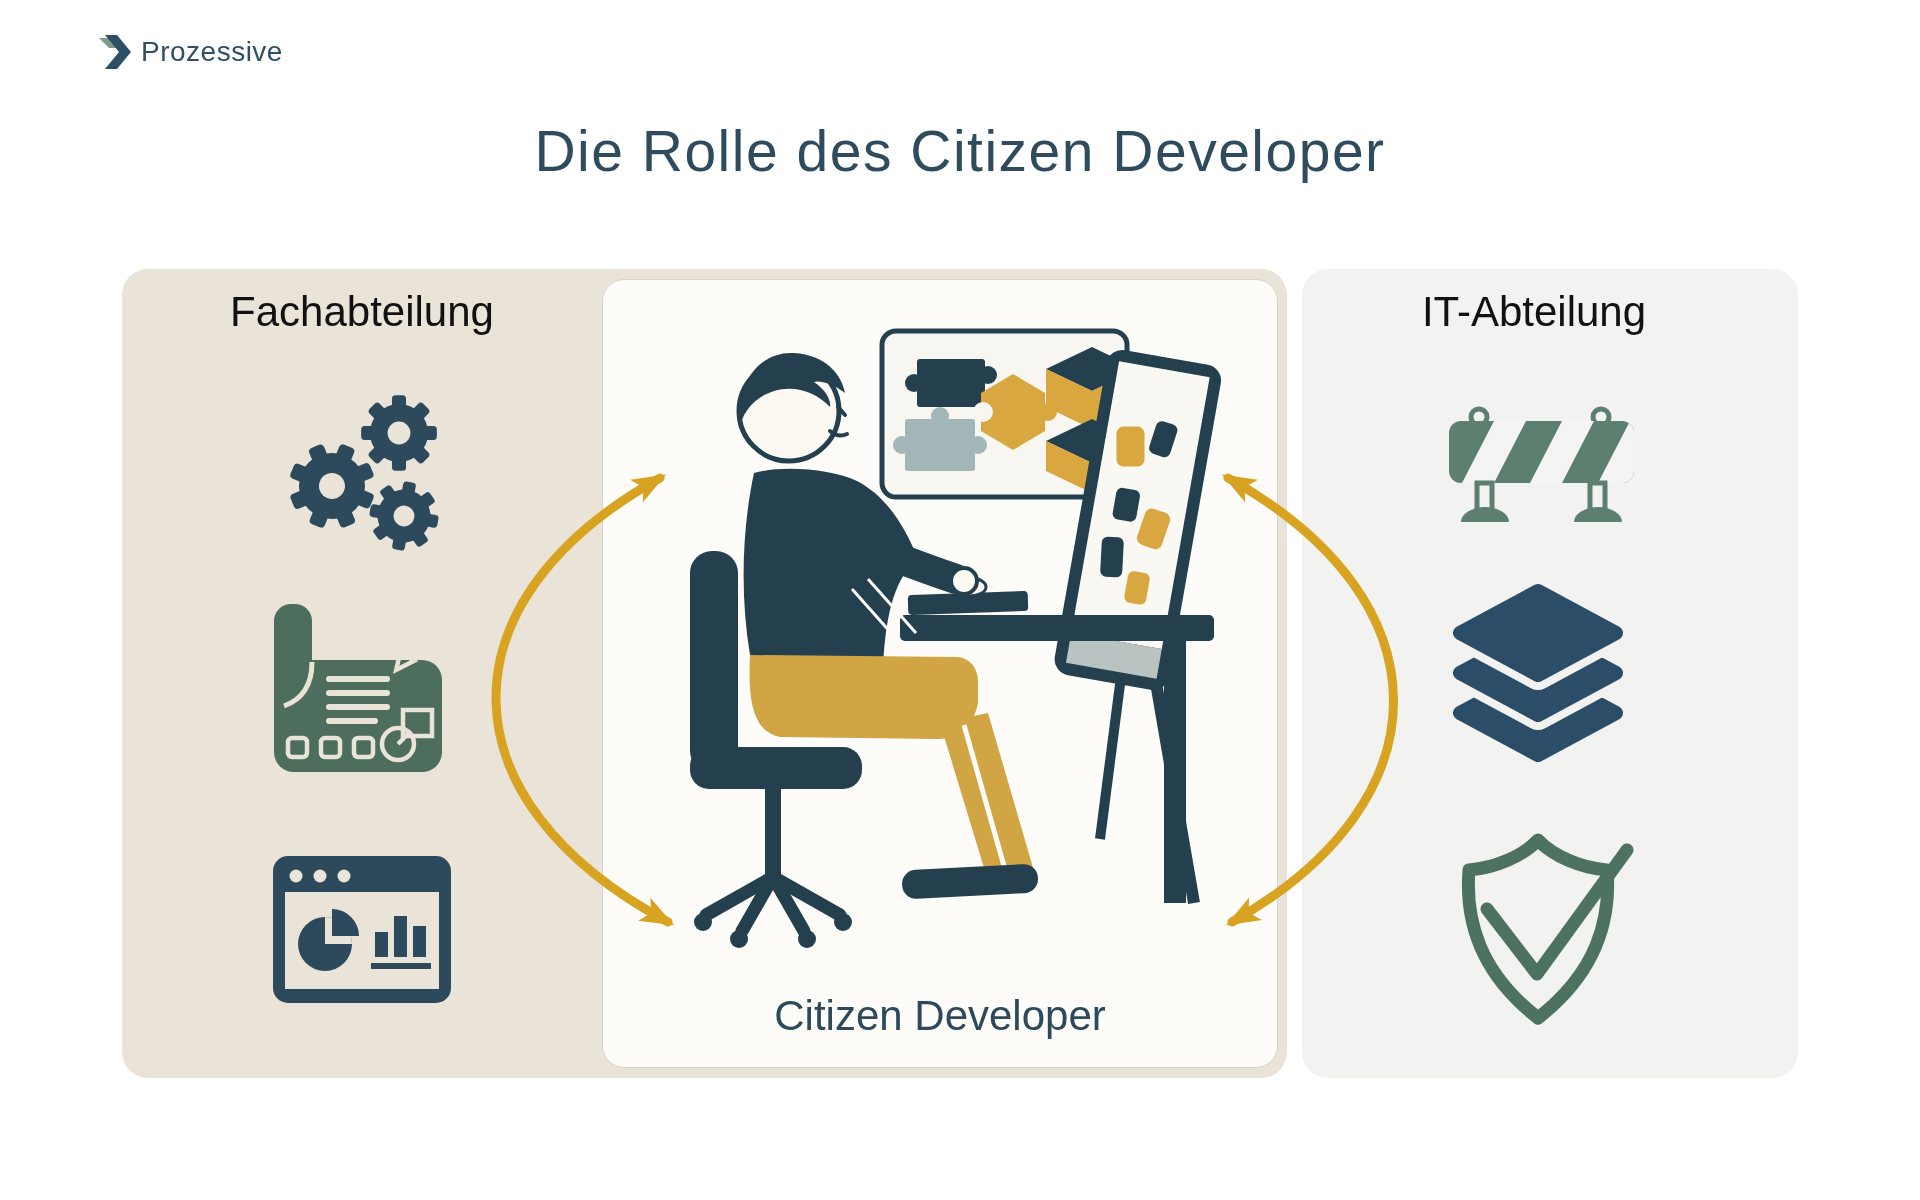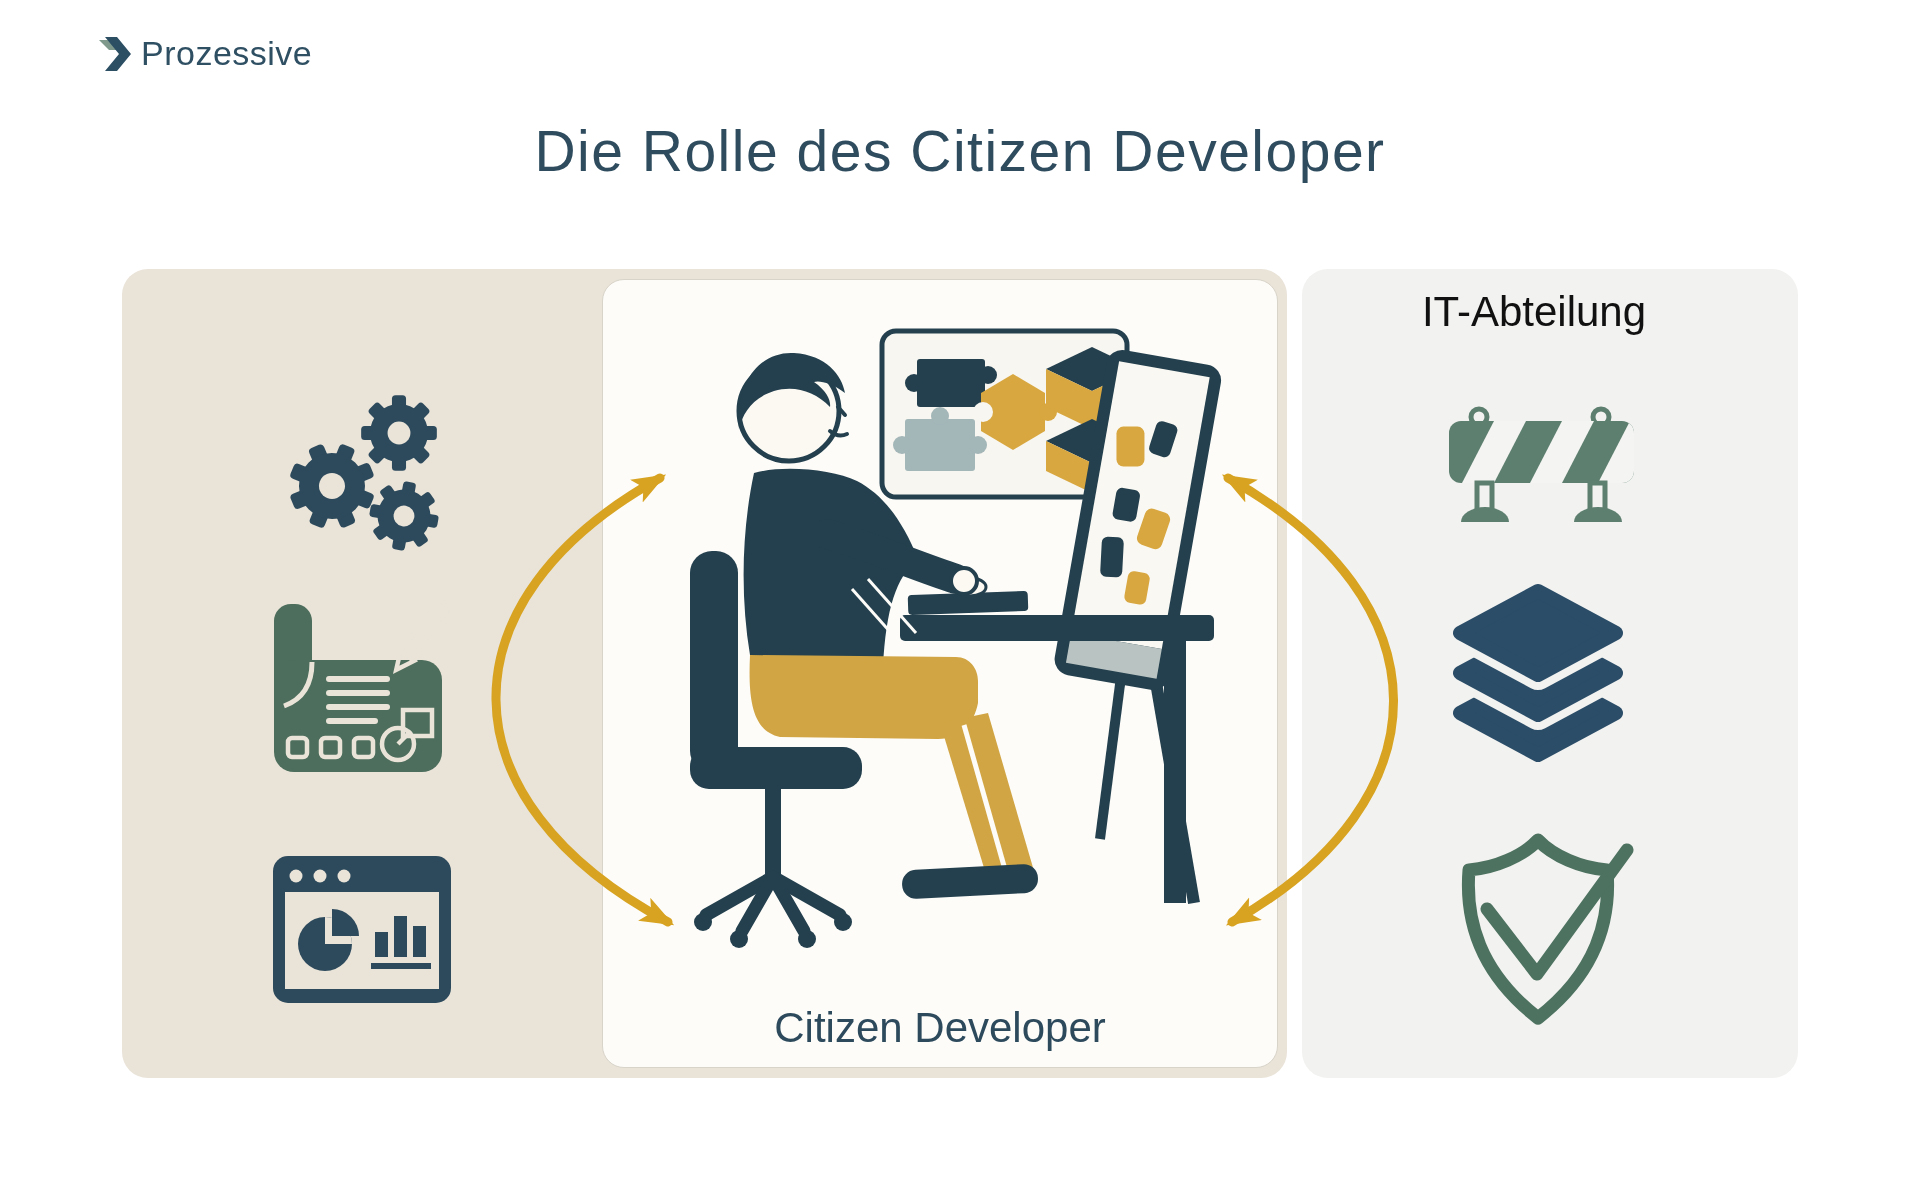--- a/index.html
+++ b/index.html
@@ -1,40 +1,40 @@
 <!DOCTYPE html>
 <html><head>
 <meta charset="utf-8">
 <style>
   html,body{margin:0;padding:0;background:#ffffff;}
   body{font-family:"Liberation Sans",sans-serif;}
   #stage{position:relative;width:1920px;height:1200px;background:#ffffff;overflow:hidden;}
 
   
   .logo{position:absolute;left:97px;top:34px;display:flex;align-items:center;gap:8px;}
-  .logo-text{font-size:34px;font-weight:500;color:#2f4f63;letter-spacing:.5px;}
+  .logo-text{font-size:28px;font-weight:500;color:#2f4f63;letter-spacing:.5px;}
 
   
   .title{position:absolute;left:0;top:118px;width:1920px;text-align:center;
          font-size:57px;font-weight:500;color:#2e4c5e;letter-spacing:1.5px;}
 
   
   .panel-beige{position:absolute;left:122px;top:269px;width:1165px;height:809px;
                background:#e9e3d8;border-radius:26px;}
   .panel-white{position:absolute;left:602px;top:279px;width:676px;height:789px;
                background:#fdfcf9;border:1px solid #d9d4c9;border-radius:22px;box-sizing:border-box;}
   .panel-gray{position:absolute;left:1302px;top:269px;width:496px;height:809px;
               background:#f2f2f0;border-radius:26px;}
 
   .panel-heading{position:absolute;top:288px;font-size:42px;color:#111111;text-align:center;}
   .heading-left{left:122px;width:480px;}
   .heading-right{left:1286px;width:496px;}
 
   .center-label{position:absolute;left:602px;top:992px;width:676px;text-align:center;
-                font-size:42px;font-weight:500;color:#2d4a5c;margin-top:12px;}
+                font-size:42px;font-weight:500;color:#2d4a5c;}
 
   .icon{position:absolute;}
   .illustration{position:absolute;left:602px;top:279px;width:676px;height:700px;}
   .arrow-svg{position:absolute;top:450px;width:280px;height:500px;}
 </style>
 </head>
 <body>
 
 <div id="stage">
 
@@ -45,20 +45,21 @@
     </svg>
     <span class="logo-text">Prozessive</span>
   </div>
 
   <div class="title">Die Rolle des Citizen Developer</div>
 
   <div class="panel-beige"></div>
   <div class="panel-gray"></div>
   <div class="panel-white"></div>
 
+  <div class="panel-heading heading-left">Fachabteilung</div>
   <div class="panel-heading heading-right">IT-Abteilung</div>
 
   <svg class="icon" style="left:278px;top:383px;" width="184" height="180" viewBox="0 0 184 180">
     <defs>
       <g id="gear">
         <g fill="#2d4a5c">
           <rect x="-8" y="-43" width="16" height="18" rx="4"></rect>
           <rect x="-8" y="-43" width="16" height="18" rx="4" transform="rotate(45)"></rect>
           <rect x="-8" y="-43" width="16" height="18" rx="4" transform="rotate(90)"></rect>
           <rect x="-8" y="-43" width="16" height="18" rx="4" transform="rotate(135)"></rect>

